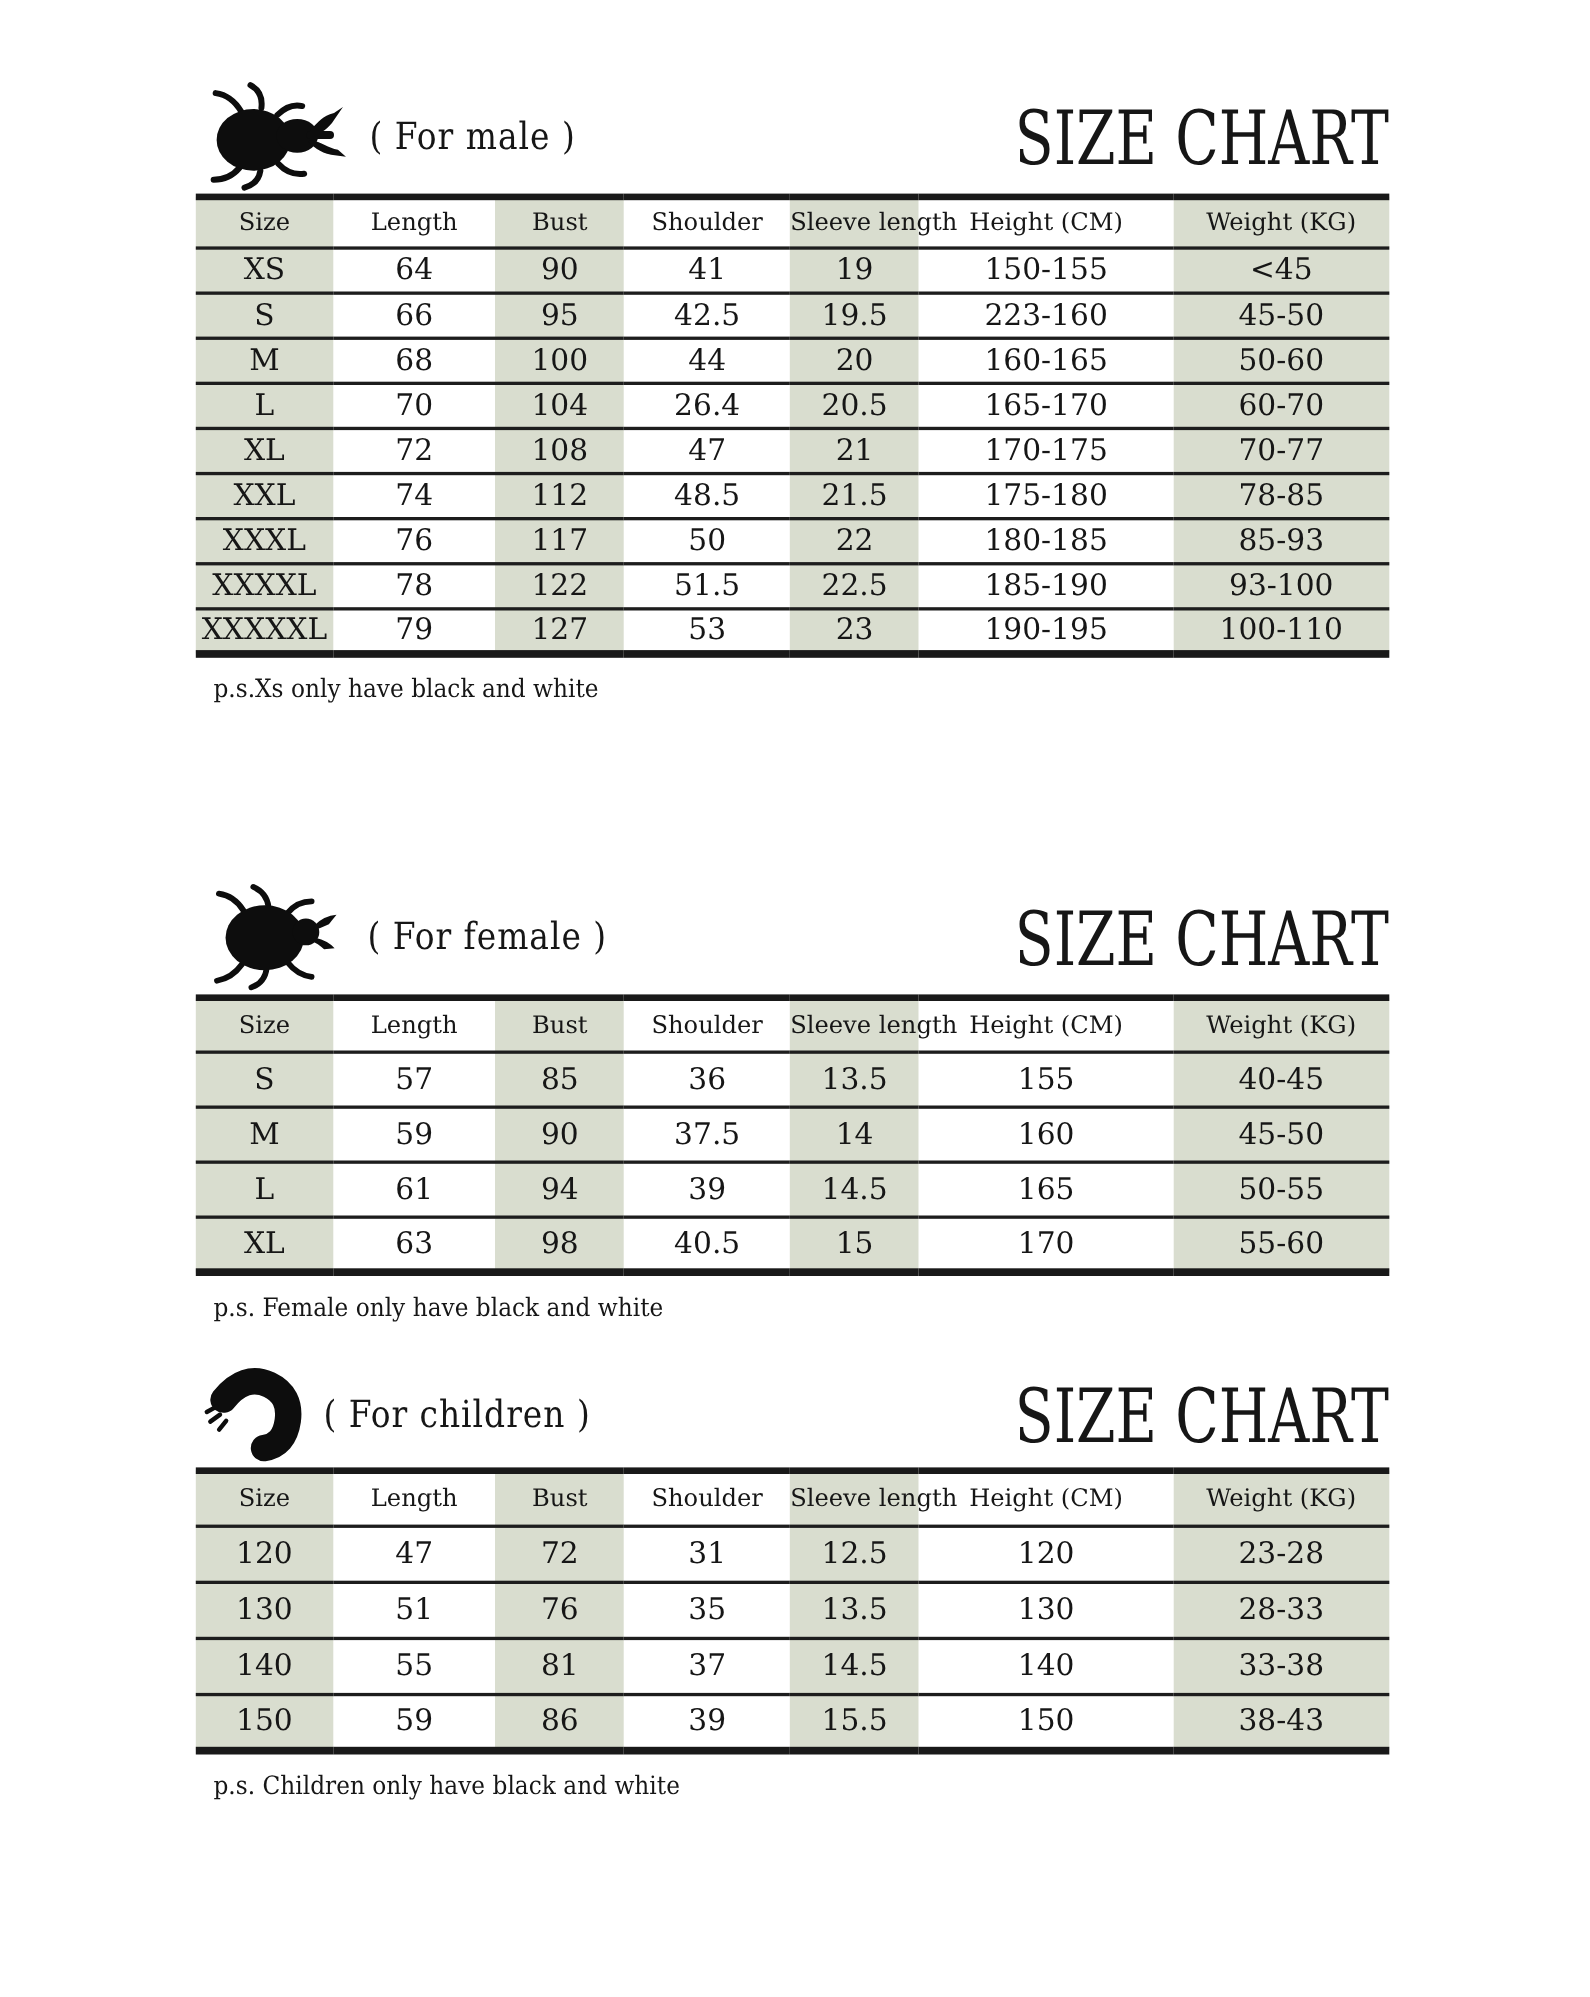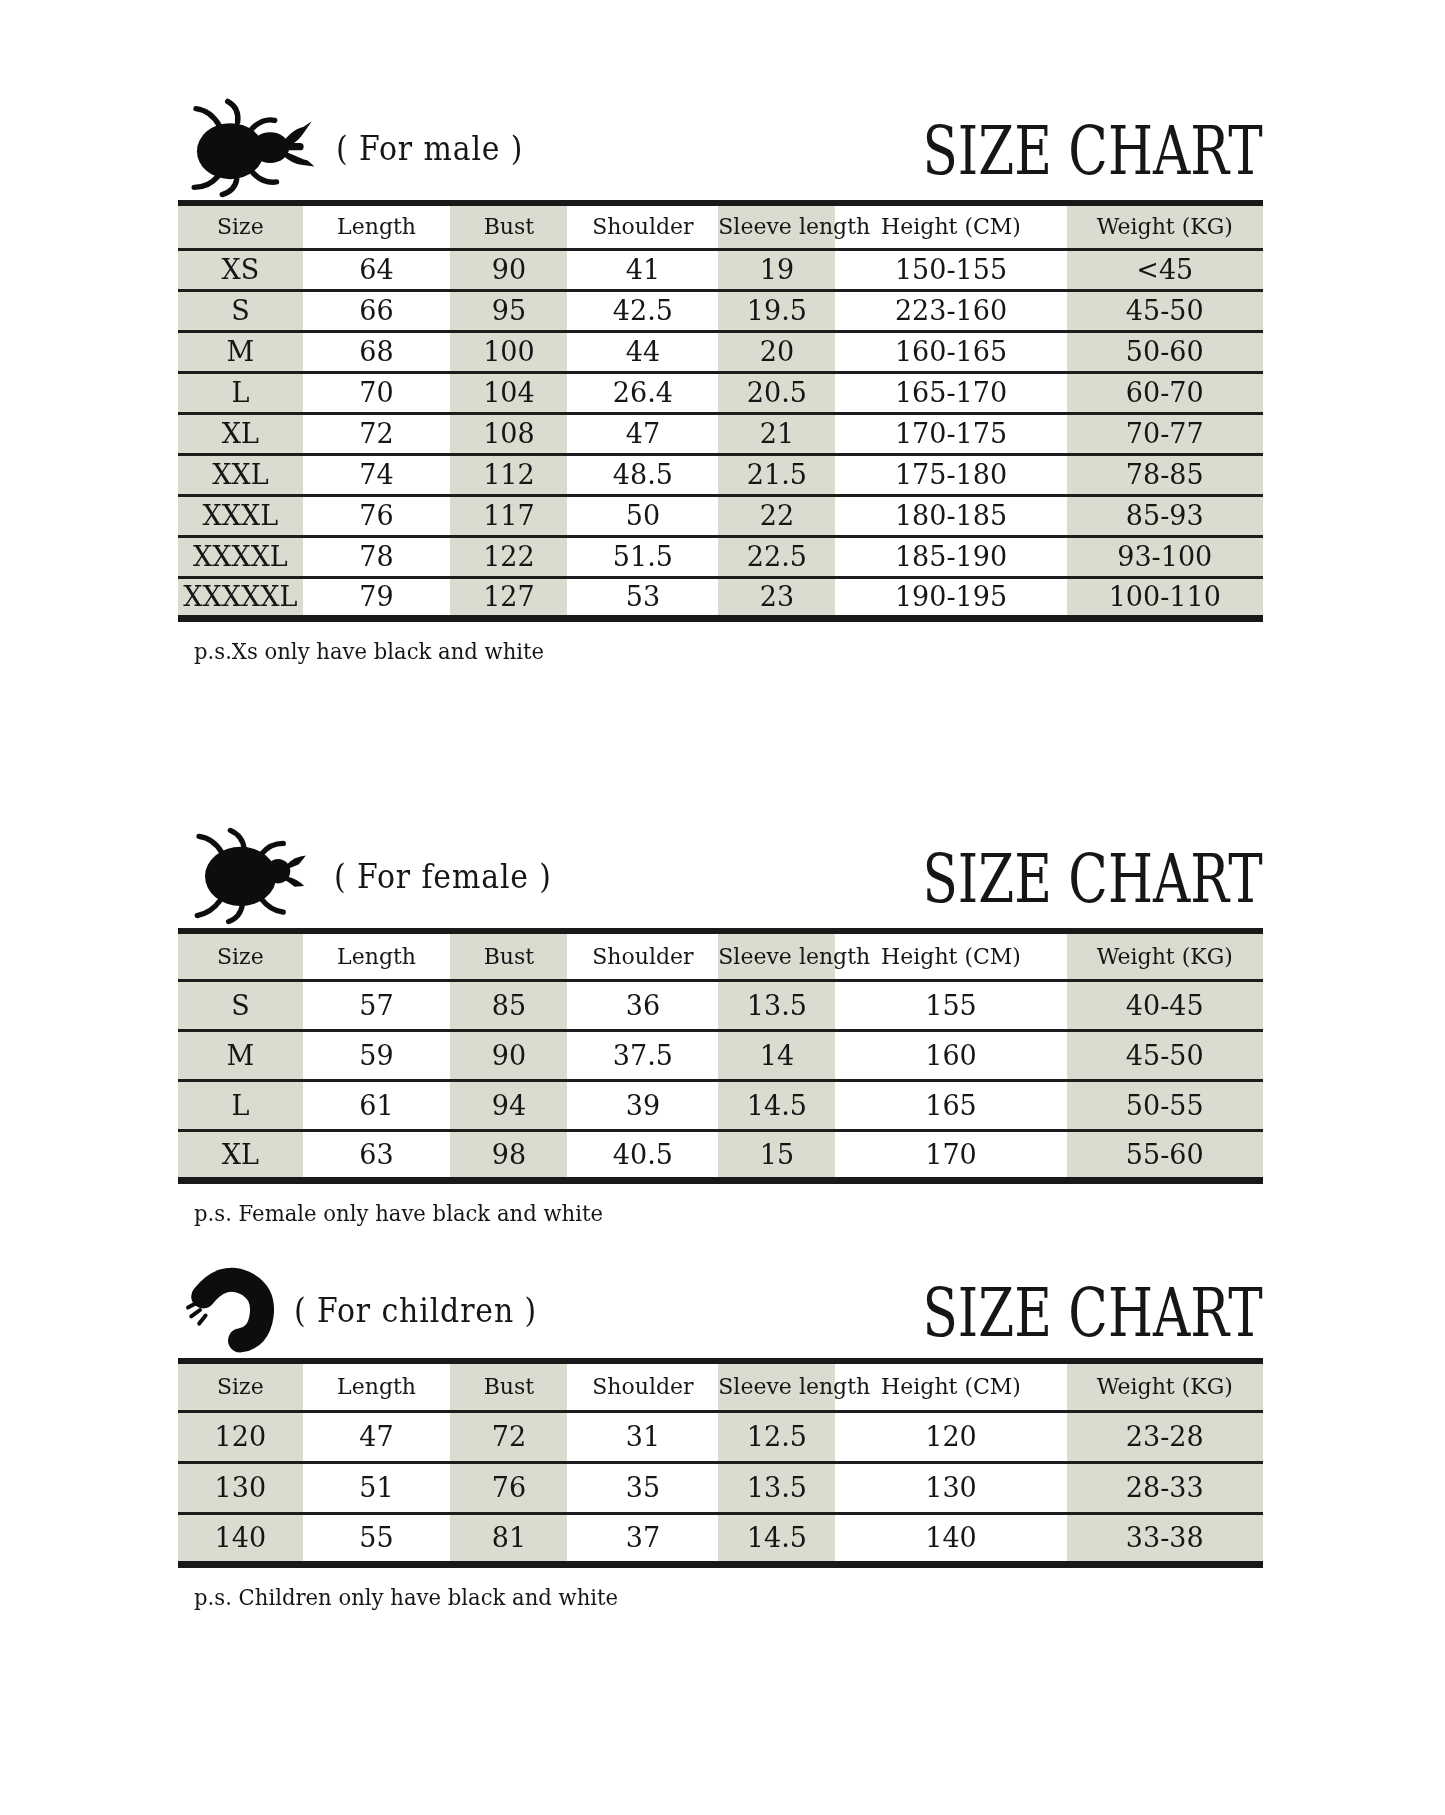--- a/index.html
+++ b/index.html
@@ -5,21 +5,21 @@
   * { margin:0; padding:0; box-sizing:border-box; }
   html,body { background:#ffffff; }
   body {
     width:1445px; height:1815px;
     font-family:"DejaVu Serif", serif;
     color:#161616;
     overflow:hidden;
   }
   .content { margin-left:178px; width:1085px; }
 
-  .panel--male    { padding-top:96px; }
+  .panel--male    { padding-top:72px; }
   .panel--female  { padding-top:160px; }
   .panel--children{ padding-top:36px; }
 
   .section-header { display:flex; align-items:center; position:relative; }
   .panel--male .section-header,
   .panel--female .section-header { height:104px; }
   .panel--children .section-header { height:96px;text-align:center; }
 
   .icon-wrap { flex:0 0 auto; margin-left:4px; display:flex; align-items:center; }
   .section-label {
@@ -339,18 +339,27 @@
           </tr>
           <tr>
             <td class="shaded">140</td>
             <td>55</td>
             <td class="shaded">81</td>
             <td>37</td>
             <td class="shaded">14.5</td>
             <td>140</td>
             <td class="shaded">33-38</td>
           </tr>
+          <tr>
+            <td class="shaded">150</td>
+            <td>59</td>
+            <td class="shaded">86</td>
+            <td>39</td>
+            <td class="shaded">15.5</td>
+            <td>150</td>
+            <td class="shaded">38-43</td>
+          </tr>
         </tbody>
     </table>
     <p class="note">p.s. Children only have black and white</p>
   </section>
 
 </div>
 
 </body></html>

